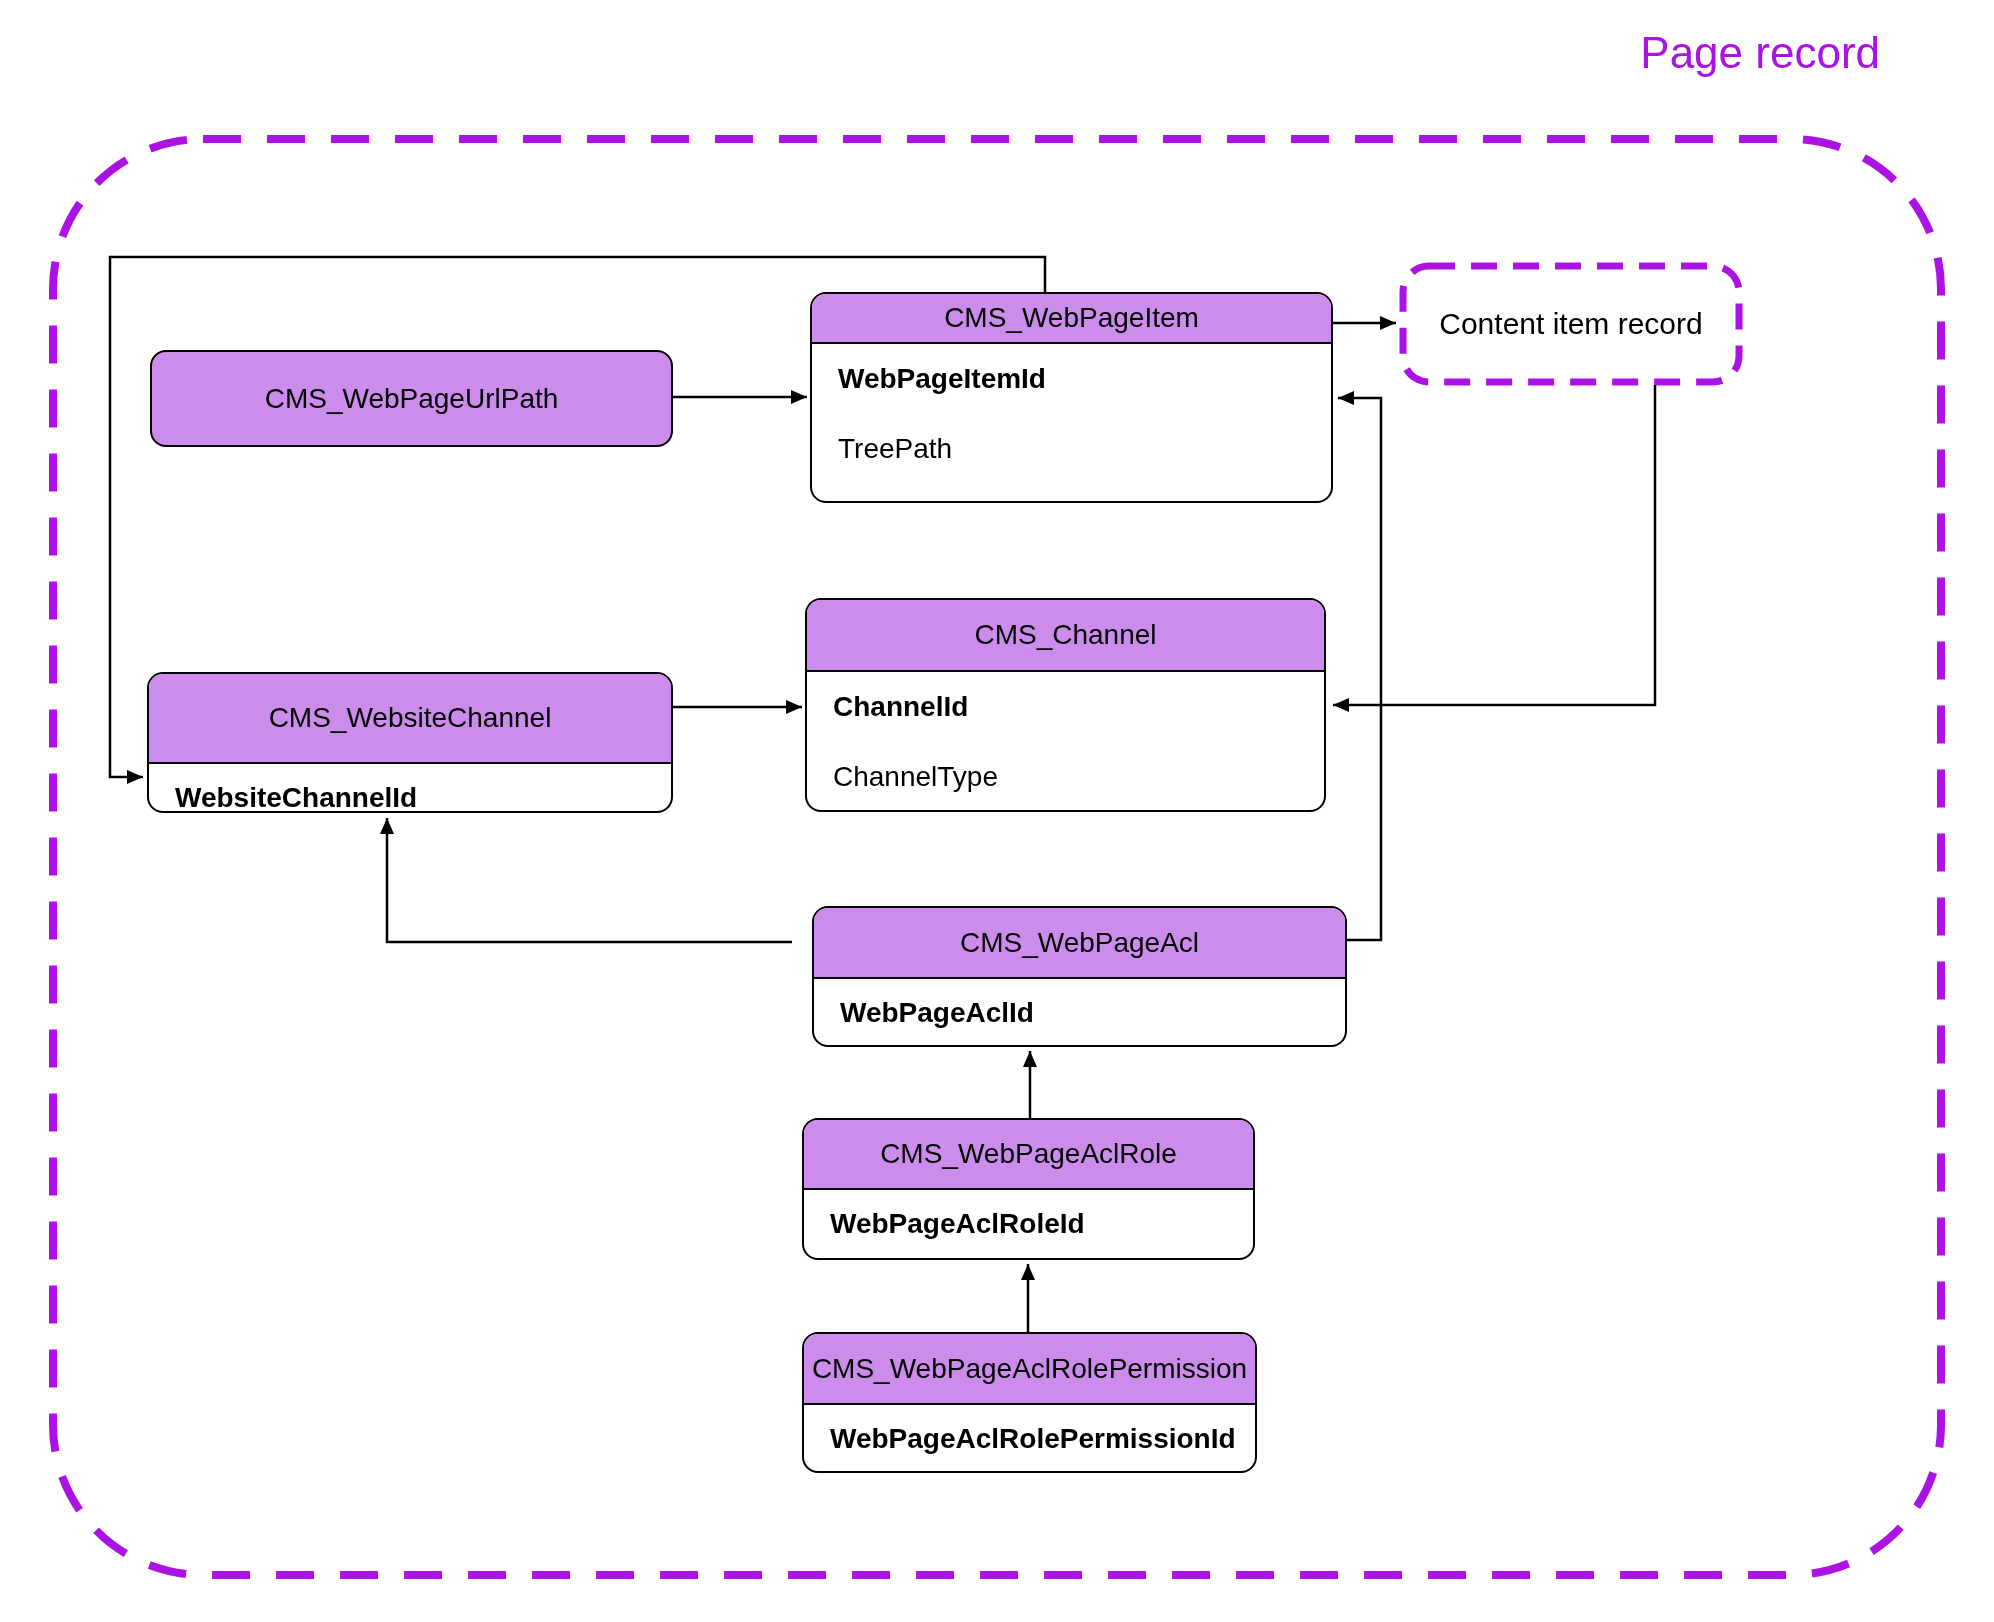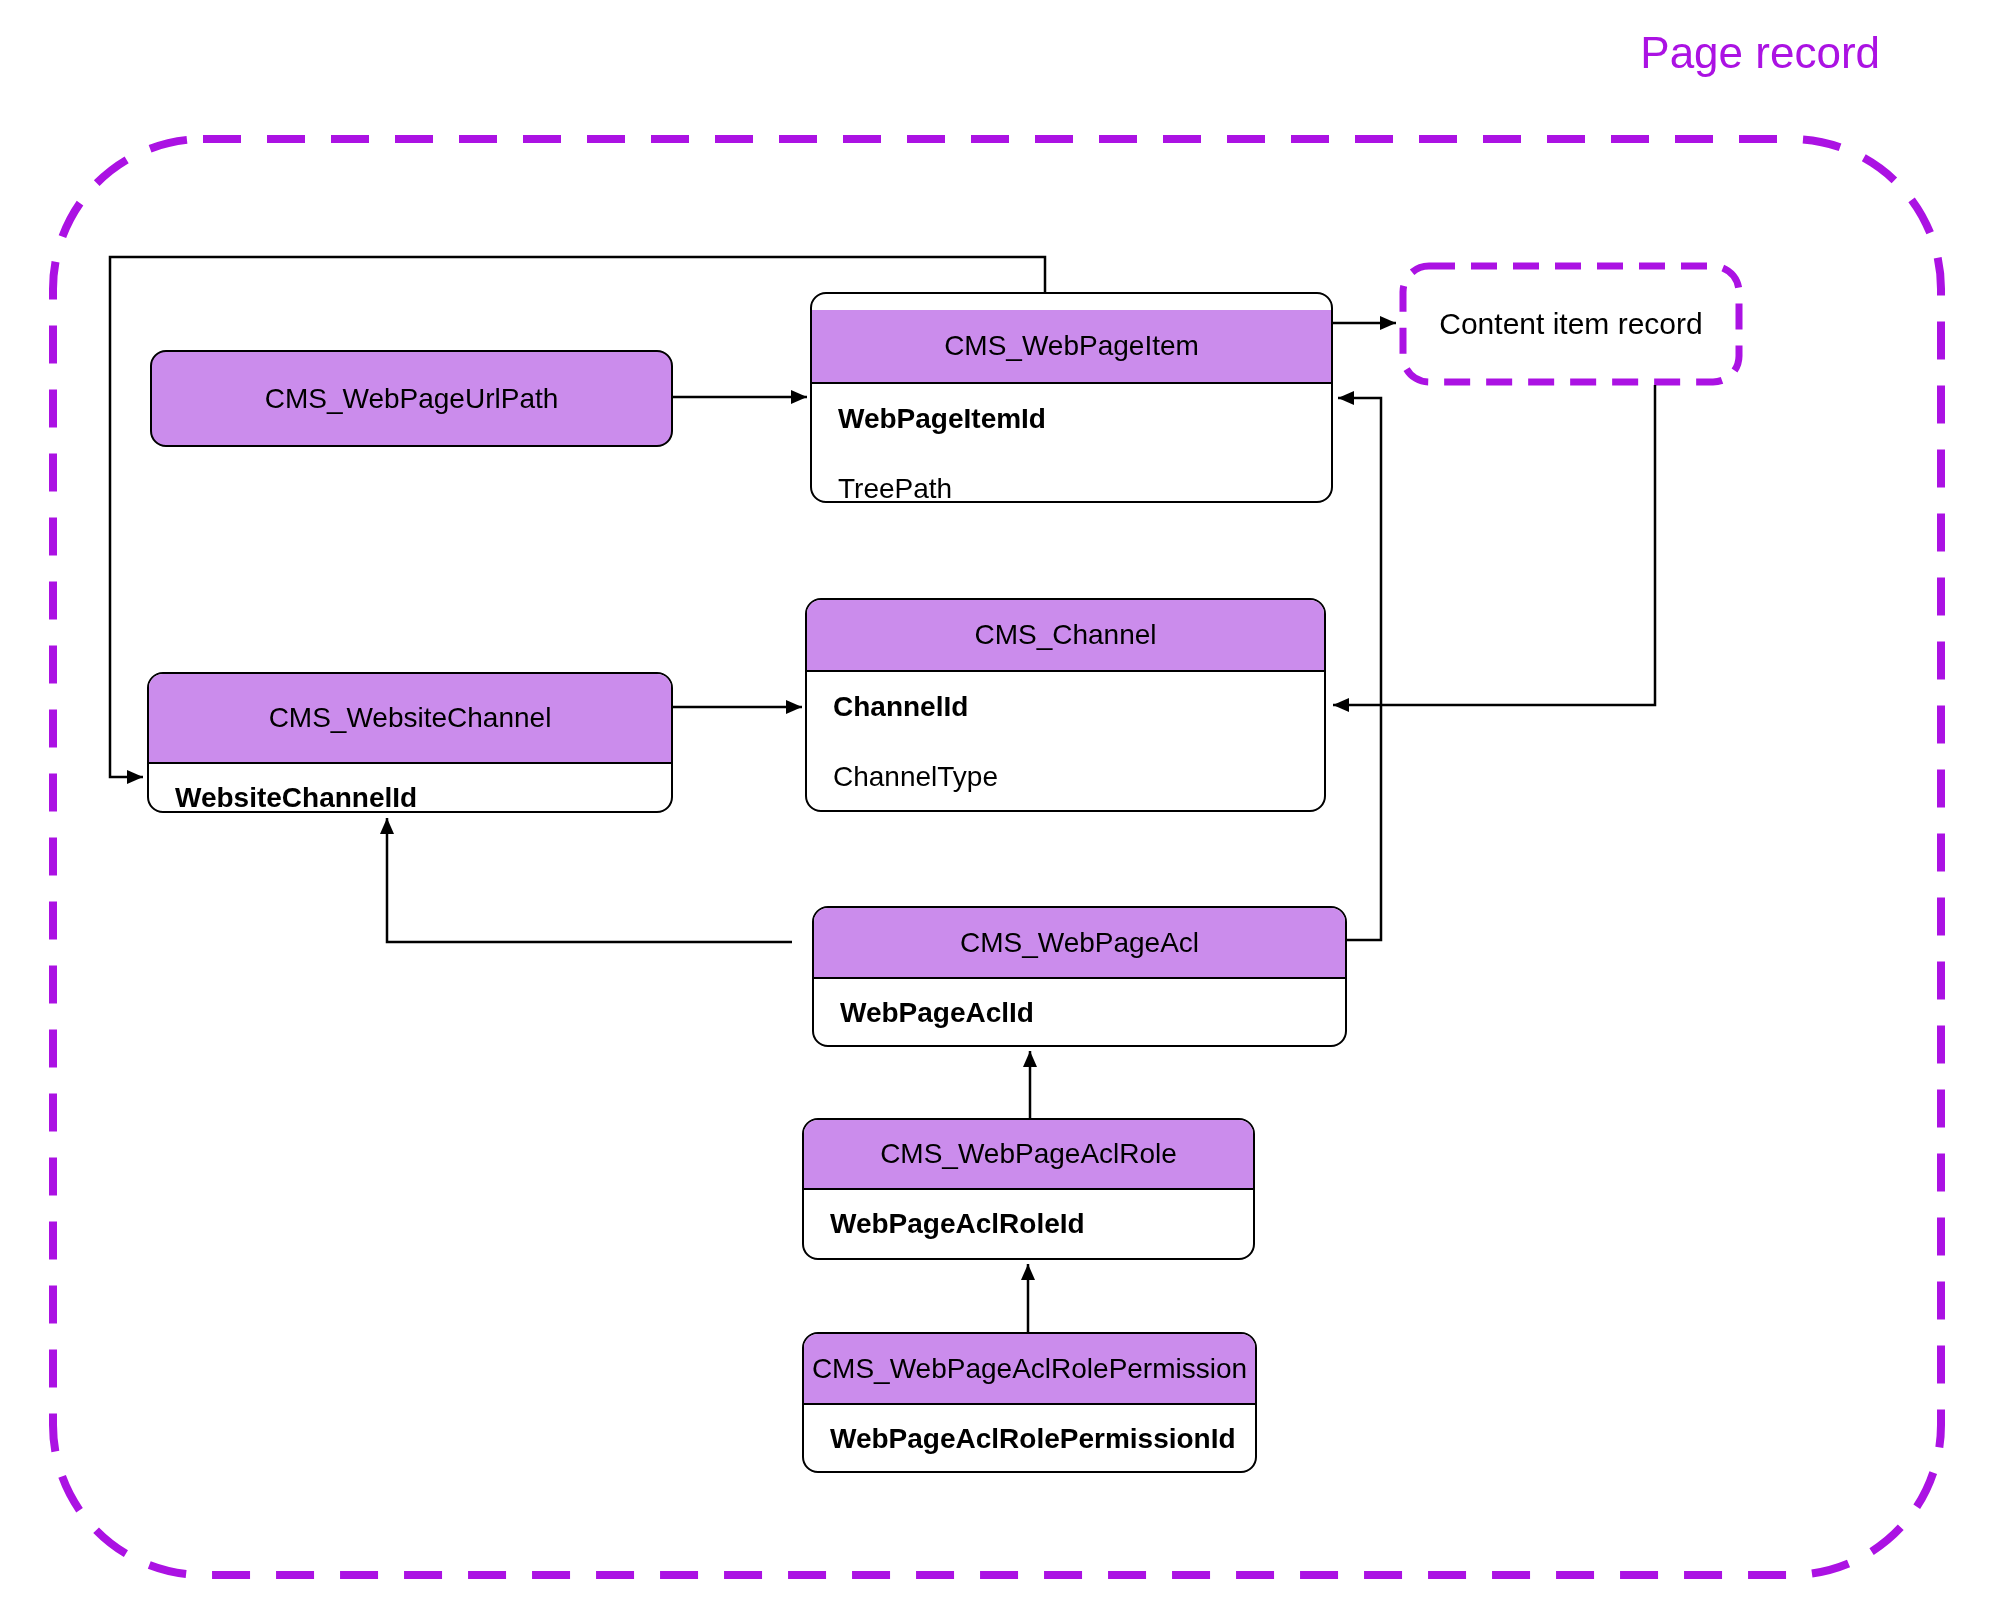--- a/index.html
+++ b/index.html
@@ -94,21 +94,21 @@
 
   <div class="floating-label" id="page-record-label">Page record</div>
 
   <div class="floating-label" id="content-item-record-label">Content item record</div>
 
   <div class="entity solo" style="left:150px;top:350px;width:523px;height:97px;">
     <span>CMS_WebPageUrlPath</span>
   </div>
 
   <div class="entity" style="left:810px;top:292px;width:523px;height:211px;">
-    <div class="hdr" style="height:74px;margin-top:16px;">CMS_WebPageItem</div>
+    <div class="hdr" style="height:50px;">CMS_WebPageItem</div>
     <div class="row key">WebPageItemId</div>
     <div class="row">TreePath</div>
   </div>
 
   <div class="entity" style="left:805px;top:598px;width:521px;height:214px;">
     <div class="hdr" style="height:72px;">CMS_Channel</div>
     <div class="row key">ChannelId</div>
     <div class="row">ChannelType</div>
   </div>
 

